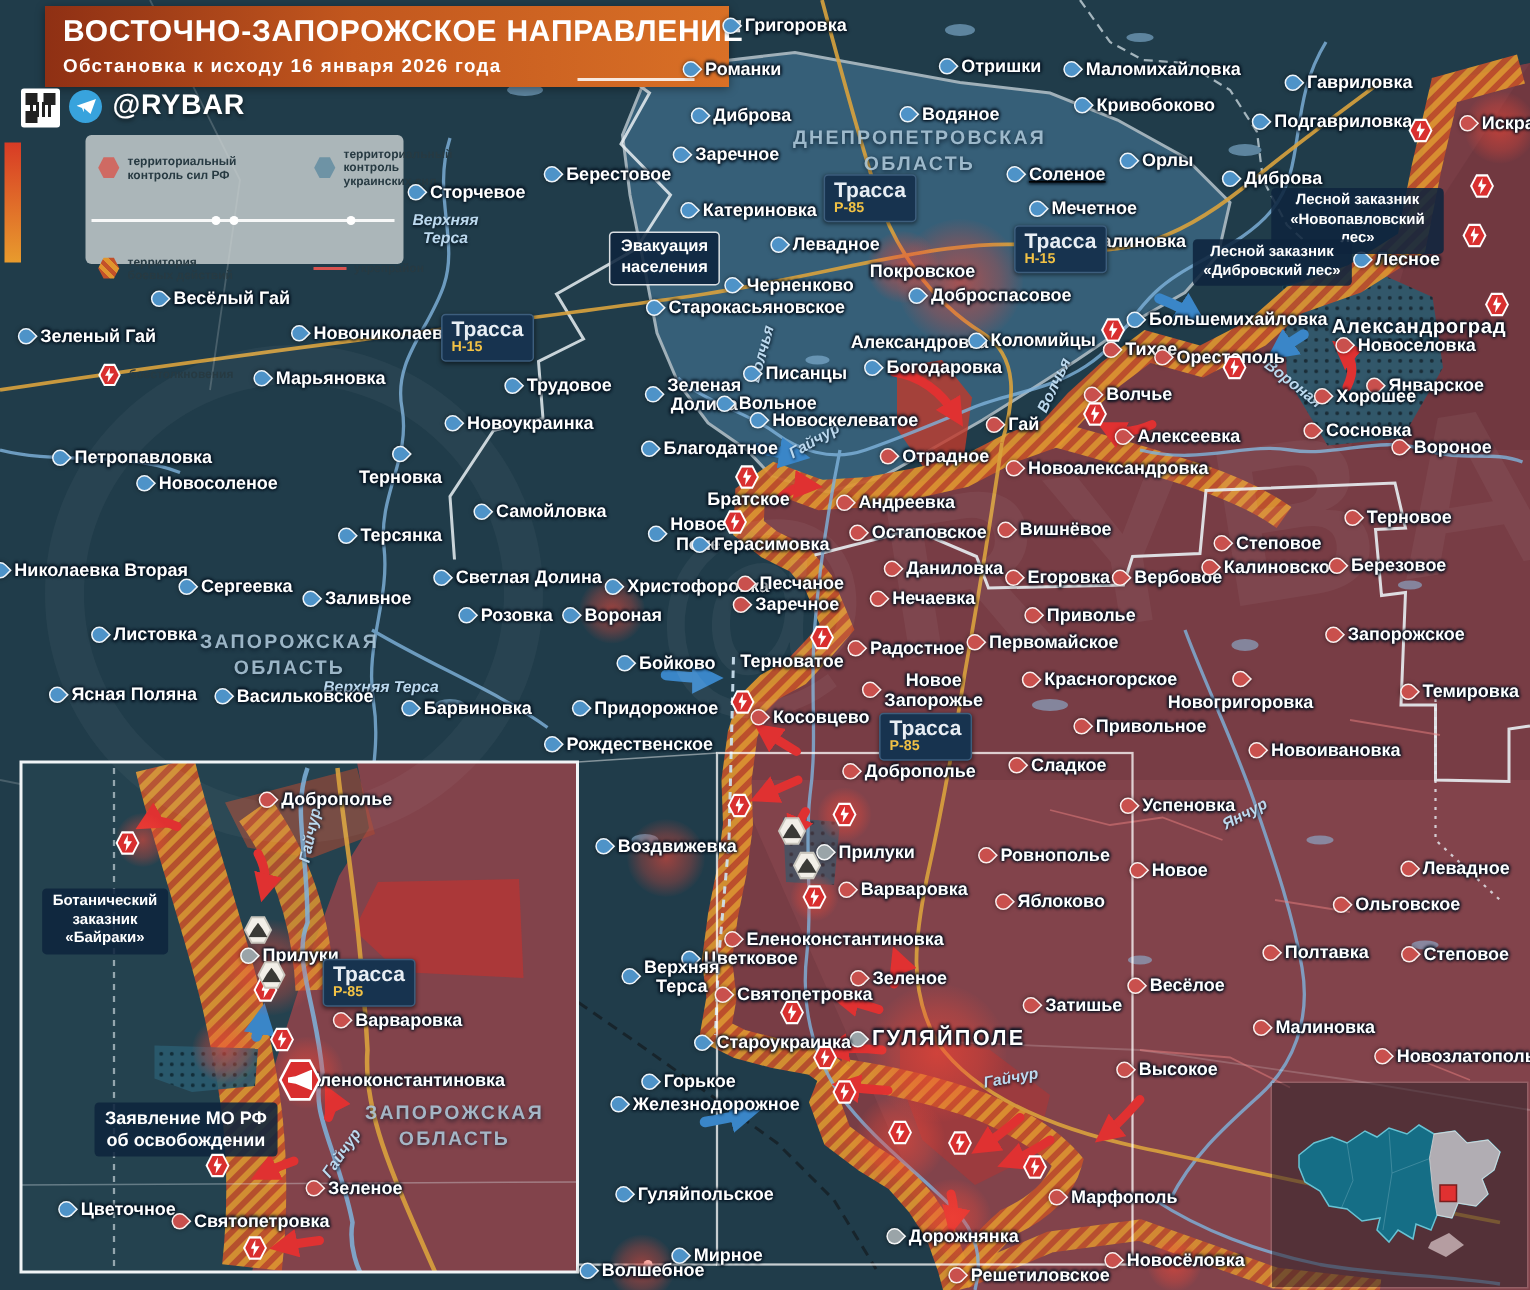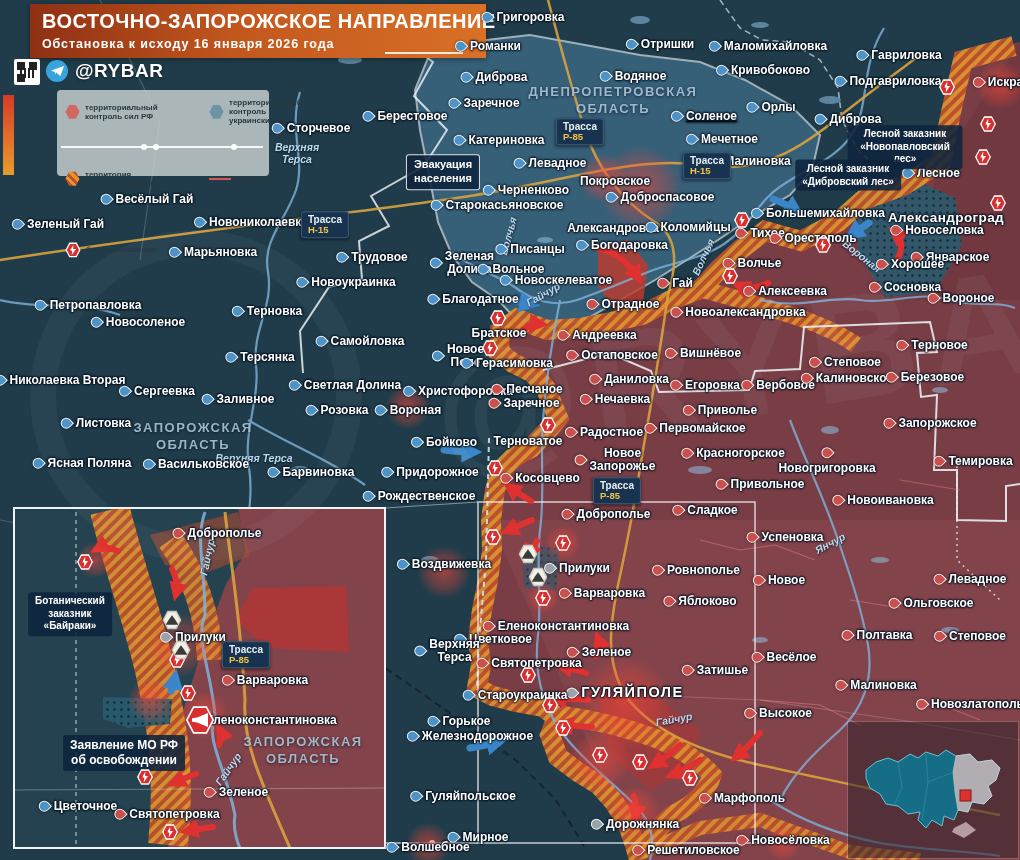--- a/index.html
+++ b/index.html
@@ -60,21 +60,21 @@
   .s-ua .pin{background:#4e93c8;}
   .s-ru .pin{background:#c9504d;}
   .s-g  .pin{background:#9aa4a8;}
   .region-label{position:absolute;transform:translate(-50%,-50%);font-size:13px;font-weight:700;color:#a9c3d4;
         letter-spacing:1.5px;white-space:pre-line;text-align:center;line-height:1.3;opacity:.9;z-index:25;
         text-shadow:0 1px 3px rgba(4,18,32,.8);}
   .river-label{position:absolute;font-size:10.5px;font-style:italic;font-weight:700;color:#bcd9ee;z-index:24;
         white-space:pre-line;text-align:center;text-shadow:0 1px 2px rgba(4,18,32,.9);}
   .badge{position:absolute;transform:translate(-50%,-50%);background:#17334f;border:1px solid #3d5e7d;border-radius:3px;
         padding:2px 6px;line-height:1.1;text-align:left;z-index:31;box-shadow:0 1px 3px rgba(0,0,0,.5);}
-  .badge .b1{display:block;font-size:10px;font-weight:700;color:#e8eef4;}
+  .badge .b1{display:block;font-size:14px;font-weight:700;color:#e8eef4;}
   .badge .b2{display:block;font-size:9.5px;font-weight:800;color:#f2c245;}
   .note{position:absolute;transform:translate(-50%,-50%);background:rgba(14,36,62,.88);color:#fff;font-size:10px;
         font-weight:700;padding:3px 7px;border-radius:3px;line-height:1.25;white-space:pre-line;text-align:center;z-index:31;}
   .note.framed{border:1px solid rgba(255,255,255,.85);font-size:11px;}
   .note.big{font-size:12px;}
   
   .clash{position:absolute;width:17px;height:17px;transform:translate(-50%,-50%);background:#fff;z-index:32;
          clip-path:polygon(27% 4%,73% 4%,97% 50%,73% 96%,27% 96%,3% 50%);}
   .clash::before{content:"";position:absolute;inset:1.5px;background:#d92f2f;clip-path:inherit;}
   .clash::after{content:"";position:absolute;left:5.5px;top:3px;width:6px;height:11px;background:#fff;
@@ -330,21 +330,21 @@
       <div class="town s-ua" style="left: 372px; top: 257px;"><span class="pin"></span><span class="tname">Трудовое</span></div>
       <div class="town s-ua" style="left: 346px; top: 282px;"><span class="pin"></span><span class="tname">Новоукраинка</span></div>
       <div class="town s-ru" style="left: 905px; top: 287px;"><span class="pin"></span><span class="tname">Сосновка</span></div>
       <div class="town s-ru" style="left: 955px; top: 298px; padding-left: 12px;"><span class="pin"></span><span class="tname">Вороное</span></div>
       <div class="town s-ru" style="left: 623px; top: 304px;"><span class="pin"></span><span class="tname">Отрадное</span></div>
       <div class="town s-ru" style="left: 675px; top: 283px;"><span class="pin"></span><span class="tname">Гай</span></div>
       <div class="town s-ua" style="left: 511px; top: 269px;"><span class="pin"></span><span class="tname">Вольное</span></div>
       <div class="town s-ua" style="left: 556px; top: 280px;"><span class="pin"></span><span class="tname">Новоскелеватое</span></div>
       <div class="town s-ua" style="left: 88px; top: 305px;"><span class="pin"></span><span class="tname">Петропавловка</span></div>
       <div class="town s-ua" style="left: 138px; top: 322px;"><span class="pin"></span><span class="tname">Новосоленое</span></div>
-      <div class="town s-ua" style="left: 267px; top: 311px;"><span class="pin"></span><span class="tname">Терновка</span></div>
+      <div class="town s-ua" style="left: 267px; top: 311px; flex-direction: column;"><span class="pin"></span><span class="tname">Терновка</span></div>
       <div class="town s-ru" style="left: 738px; top: 312px;"><span class="pin"></span><span class="tname">Новоалександровка</span></div>
       <div class="town s-ru" style="left: 785px; top: 291px;"><span class="pin"></span><span class="tname">Алексеевка</span></div>
       <div class="town s-ua" style="left: 473px; top: 299px;"><span class="pin"></span><span class="tname">Благодатное</span></div>
       <div class="town s-ru" style="left: 932px; top: 345px;"><span class="pin"></span><span class="tname">Терновое</span></div>
       <div class="town s-none" style="left: 499px; top: 333px;"><span class="tname">Братское</span></div>
       <div class="town s-ru" style="left: 597px; top: 335px;"><span class="pin"></span><span class="tname">Андреевка</span></div>
       <div class="town s-ua" style="left: 360px; top: 341px;"><span class="pin"></span><span class="tname">Самойловка</span></div>
       <div class="town s-ua" style="left: 260px; top: 357px;"><span class="pin"></span><span class="tname">Терсянка</span></div>
       <div class="town s-ru" style="left: 612px; top: 355px;"><span class="pin"></span><span class="tname">Остаповское</span></div>
       <div class="town s-ua" style="left: 458px; top: 356px;"><span class="pin"></span><span class="tname">Новое

